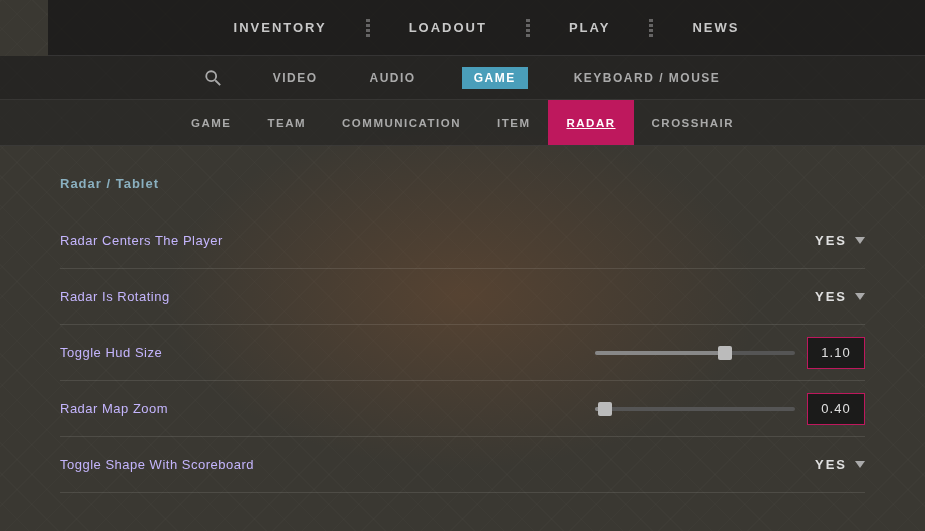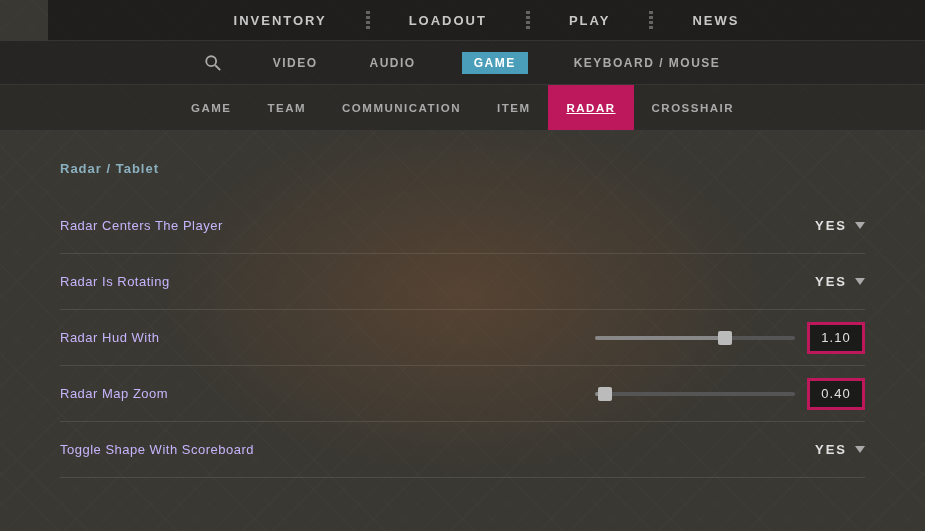--- a/index.html
+++ b/index.html
@@ -41,21 +41,21 @@
       background: radial-gradient(ellipse at center, rgba(120,80,50,0.45) 0%, transparent 70%);
       pointer-events: none;
       z-index: 0;
     }
 
     
     .top-nav {
       display: flex;
       justify-content: center;
       align-items: center;
-      height: 41px;
+      height: 56px;
       background: rgba(20,20,20,0.7);
       border-bottom: 1px solid rgba(255,255,255,0.1);
       position: relative;
       z-index: 10;
       margin-left: 48px;
     }
 
     .top-nav-item {
       color: #c8c8c8;
       font-size: 13px;
@@ -254,21 +254,21 @@
       position: absolute;
       top: 50%;
       transform: translateY(-50%);
       cursor: pointer;
     }
 
     .slider-input-box {
       width: 58px;
       height: 32px;
       background: rgba(20,20,20,0.8);
-      border: 3px solid #be185d;
+      border: 1px solid #be185d;
       color: #e0e0e0;
       font-size: 13px;
       text-align: center;
       display: flex;
       align-items: center;
       justify-content: center;
       letter-spacing: 1px;
     }
   </style>
 </head>
@@ -336,21 +336,21 @@
 
     <div class="setting-row">
       <span class="setting-label">Radar Is Rotating</span>
       <div class="setting-value-dropdown">
         <span class="setting-value-text">YES</span>
         <div class="chevron-down"></div>
       </div>
     </div>
 
     <div class="setting-row">
-      <span class="setting-label">Radar Hud With</span>
+      <span class="setting-label">Toggle Hud Size</span>
       <div class="slider-container">
         <div class="slider-track">
           <div class="slider-fill" style="width: 65%;"></div>
           <div class="slider-thumb" style="left: calc(65% - 7px);"></div>
         </div>
         <div class="slider-input-box">1.10</div>
       </div>
     </div>
 
     <div class="setting-row">

